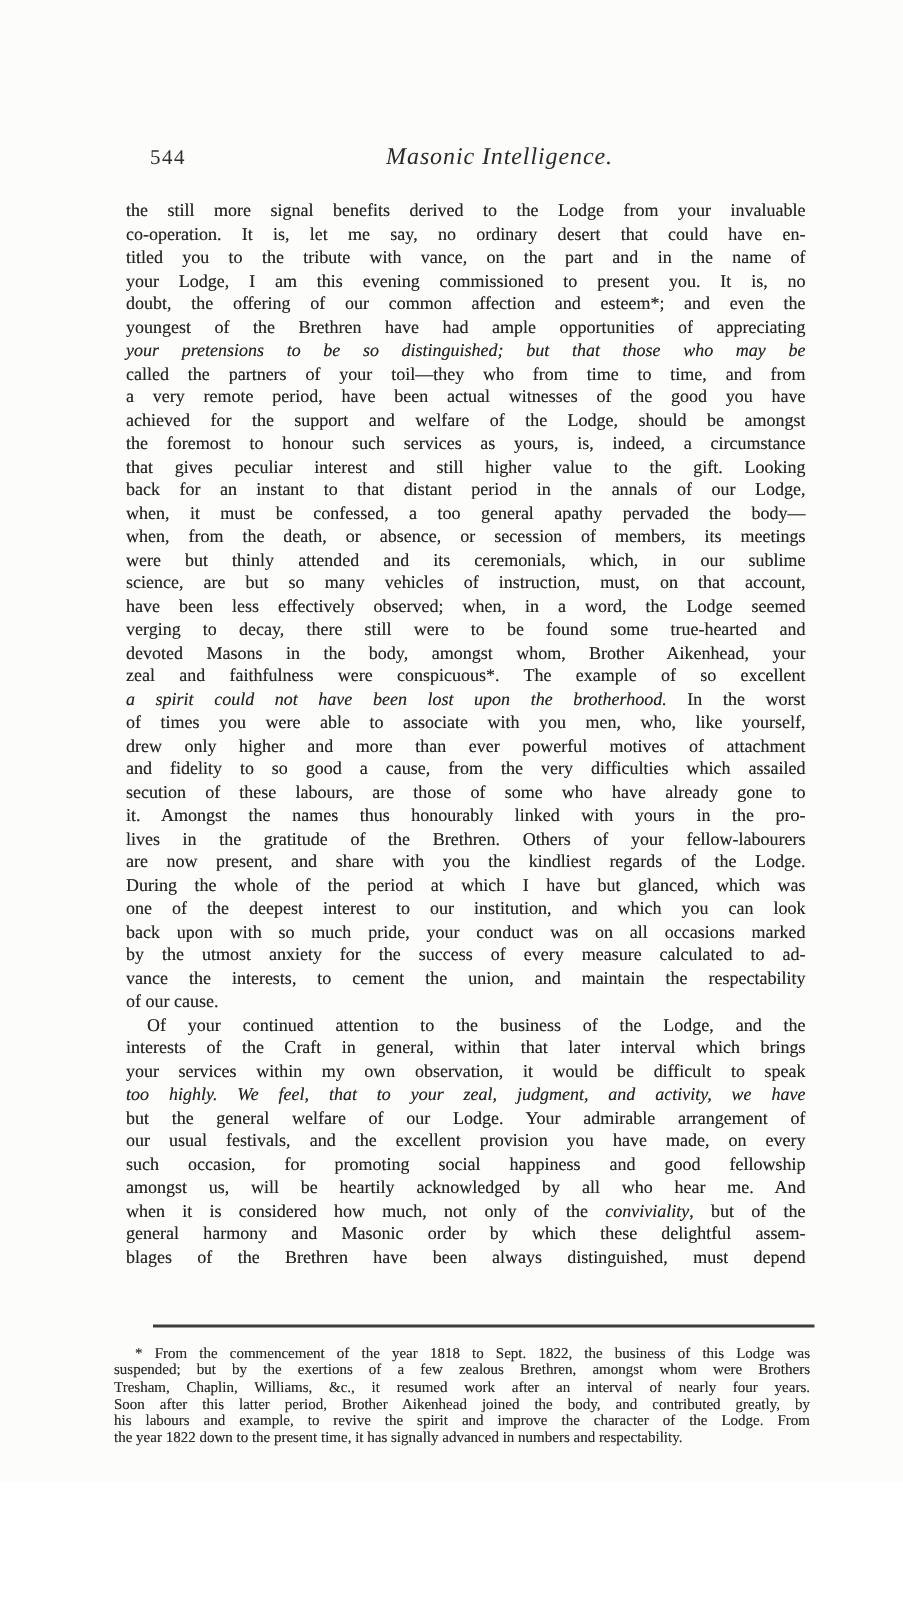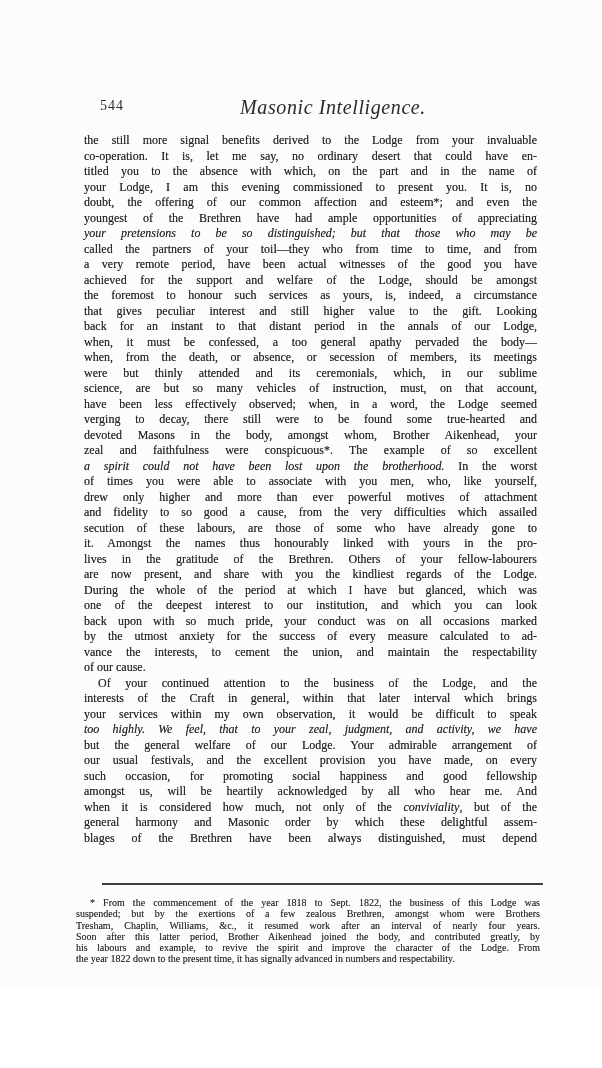--- a/index.html
+++ b/index.html
@@ -12,21 +12,21 @@
     overflow:hidden;
   }
   .header { position:absolute; top:98px; left:0; right:0; height:24px; }
   .pageno {
     position:absolute; left:100px; top:0;
     font-size:14px; letter-spacing:1px; color:#2e2e2e;
   }
   .running {
     position:absolute; left:0; right:0; top:-2px;
     text-align:center; padding-left:18px;
-    font-style:italic; font-size:20px; letter-spacing:0.6px; color:#2a2a2a;margin-left:46px;
+    font-style:italic; font-size:16px; letter-spacing:0.6px; color:#2a2a2a;margin-left:46px;
   }
   .body {
     position:absolute; left:84px; top:133px; width:453px;
     font-size:12px; line-height:15.5px;
     text-shadow:0 0 0.4px rgba(20,20,20,0.55);
   }
   .body .line { text-align:justify; text-align-last:justify; white-space:normal; }
   .body .line.nojust { text-align-last:left; }
   .line.indent { text-indent:14px; }
   .italic { font-style:italic; }
@@ -52,21 +52,21 @@
 
 <div class="page">
   <div class="header">
     <span class="pageno">544</span>
     <span class="running">Masonic Intelligence.</span>
   </div>
 
   <div class="body" id="body-lines">
       <div class="line">the still more signal benefits derived to the Lodge from your invaluable</div>
       <div class="line">co-operation. It is, let me say, no ordinary desert that could have en-</div>
-      <div class="line">titled you to the absence with which, on the part and in the name of</div>
+      <div class="line">titled you to the tribute with vance, on the part and in the name of</div>
       <div class="line">your Lodge, I am this evening commissioned to present you. It is, no</div>
       <div class="line">doubt, the offering of our common affection and esteem*; and even the</div>
       <div class="line">youngest of the Brethren have had ample opportunities of appreciating</div>
       <div class="line italic">your pretensions to be so distinguished; but that those who may be</div>
       <div class="line">called the partners of your toil—they who from time to time, and from</div>
       <div class="line">a very remote period, have been actual witnesses of the good you have</div>
       <div class="line">achieved for the support and welfare of the Lodge, should be amongst</div>
       <div class="line">the foremost to honour such services as yours, is, indeed, a circumstance</div>
       <div class="line">that gives peculiar interest and still higher value to the gift. Looking</div>
       <div class="line">back for an instant to that distant period in the annals of our Lodge,</div>

